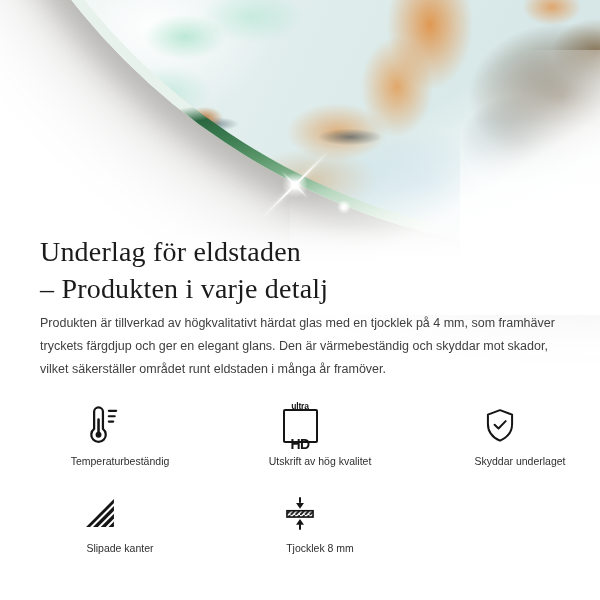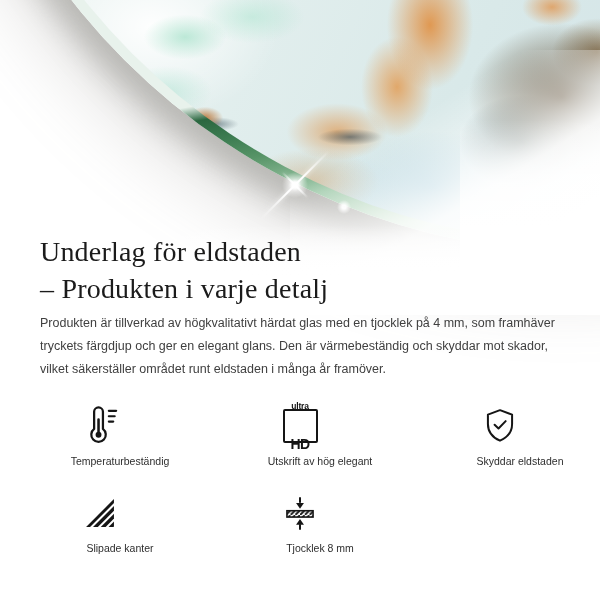--- a/index.html
+++ b/index.html
@@ -117,31 +117,31 @@
         <div class="feature-label">Temperaturbeständig</div>
       </div>
 
       <div class="feature">
         <div class="icon-box">
           <div class="hd-box">
             <span class="hd-top">ultra</span>
             <span class="hd-bottom">HD</span>
           </div>
         </div>
-        <div class="feature-label">Utskrift av hög elegant</div>
+        <div class="feature-label">Utskrift av hög kvalitet</div>
       </div>
 
       <div class="feature">
         <div class="icon-box">
           <svg width="40" height="42" viewBox="0 0 48 48" aria-hidden="true">
             <path class="ic" d="M24 5 L38.5 10.3 V21.5 C38.5 30.8 32.6 37.8 24 41.6 C15.4 37.8 9.5 30.8 9.5 21.5 V10.3 Z" stroke-width="2.4" stroke-linejoin="round"></path>
             <path class="ic" d="M17.5 22.5 L22.2 27 L30.8 18.2" stroke-width="2.4" stroke-linecap="round" stroke-linejoin="round"></path>
           </svg>
         </div>
-        <div class="feature-label">Skyddar eldstaden</div>
+        <div class="feature-label">Skyddar underlaget</div>
       </div>
 
 
       <div class="feature">
         <div class="icon-box">
           <svg width="36" height="36" viewBox="0 0 44 44" aria-hidden="true">
             <defs>
                 <clipPath id="triclip">
                   <polygon points="5,39 39,5 39,39"></polygon>
                 </clipPath>

